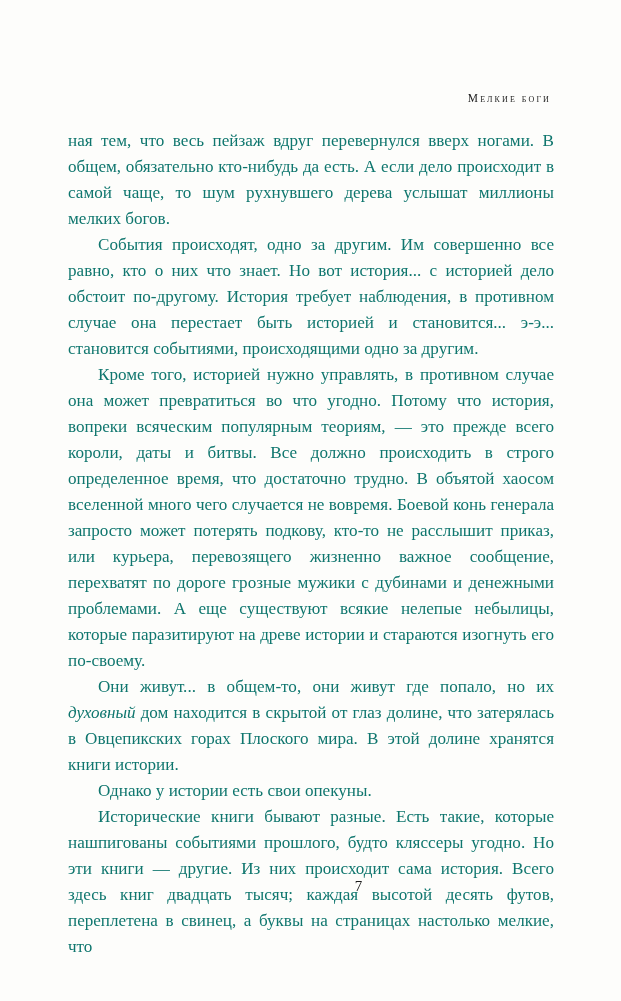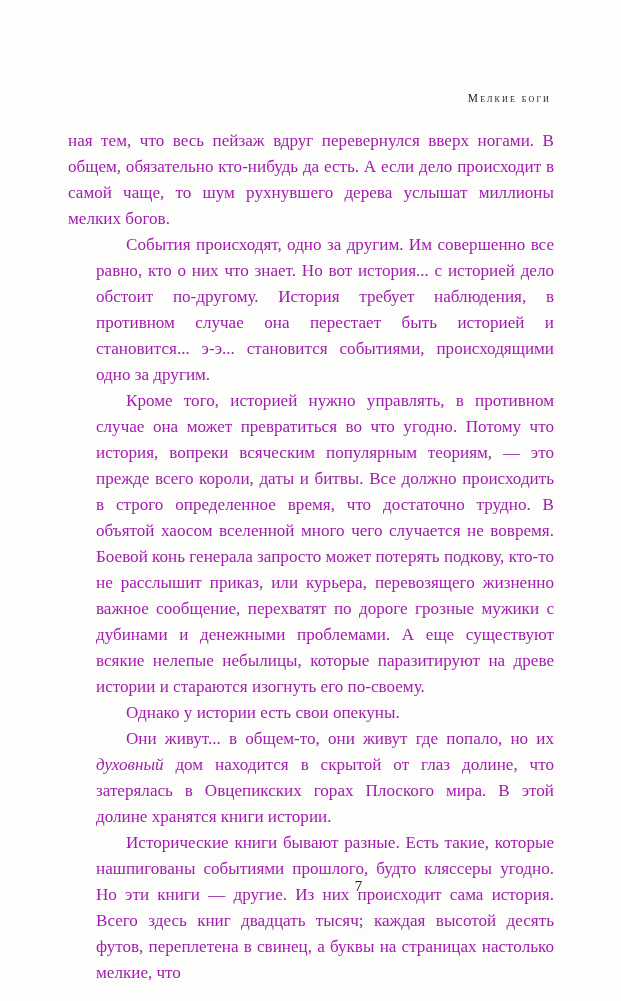--- a/index.html
+++ b/index.html
@@ -36,30 +36,29 @@
   }
   .text-column {
     position: absolute;
     top: 128px;
     left: 68px;
     width: 486px;
     text-align: justify;
     text-justify: inter-word;
     font-size: 17.1px;
     line-height: 26.0px;
-    color: #a21caf;
+    color: #0f766e;
     hyphens: none;
   }
   .text-column p {
     margin: 0;
     text-indent: 0;
   }
   .text-column p.indented {
     text-indent: 30px;
-    margin-left: 28px;
   }
   .text-column p em {
     font-style: italic;
   }
   .folio {
     position: absolute;
     left: 0;
     right: 0;
     top: 878px;
     text-align: center;
@@ -75,20 +74,20 @@
 <body>
 
 <div class="page">
 
   <div class="running-head">Мелкие боги</div>
 
   <div class="text-column">
     <p>ная тем, что весь пейзаж вдруг перевернулся вверх ногами. В общем, обязательно кто-нибудь да есть. А если дело происходит в самой чаще, то шум рухнувшего дерева услышат миллионы мелких богов.</p>
     <p class="indented">События происходят, одно за другим. Им совершенно все равно, кто о них что знает. Но вот история... с историей дело обстоит по-другому. История требует наблюдения, в противном случае она перестает быть историей и становится... э-э... становится событиями, происходящими одно за другим.</p>
     <p class="indented">Кроме того, историей нужно управлять, в противном случае она может превратиться во что угодно. Потому что история, вопреки всяческим популярным теориям, — это прежде всего короли, даты и битвы. Все должно происходить в строго определенное время, что достаточно трудно. В объятой хаосом вселенной много чего случается не вовремя. Боевой конь генерала запросто может потерять подкову, кто-то не расслышит приказ, или курьера, перевозящего жизненно важное сообщение, перехватят по дороге грозные мужики с дубинами и денежными проблемами. А еще существуют всякие нелепые небылицы, которые паразитируют на древе истории и стараются изогнуть его по-своему.</p>
+    <p class="indented"><span>Они живут... в общем-то, они живут где попало, но их </span><em>духовный</em><span> дом находится в скрытой от глаз долине, что затерялась в Овцепикских горах Плоского мира. В этой долине хранятся книги истории.</span></p>
     <p class="indented">Однако у истории есть свои опекуны.</p>
-    <p class="indented"><span>Они живут... в общем-то, они живут где попало, но их </span><em>духовный</em><span> дом находится в скрытой от глаз долине, что затерялась в Овцепикских горах Плоского мира. В этой долине хранятся книги истории.</span></p>
     <p class="indented">Исторические книги бывают разные. Есть такие, которые нашпигованы событиями прошлого, будто кляссеры угодно. Но эти книги — другие. Из них происходит сама история. Всего здесь книг двадцать тысяч; каждая высотой десять футов, переплетена в свинец, а буквы на страницах настолько мелкие, что</p>
   </div>
 
   <div class="folio"><span>7</span></div>
 
 </div>
 
 </body></html>

